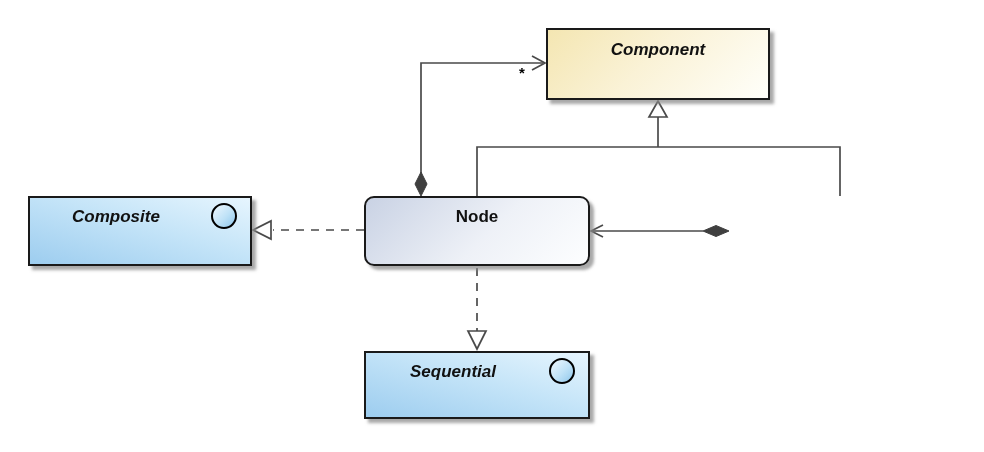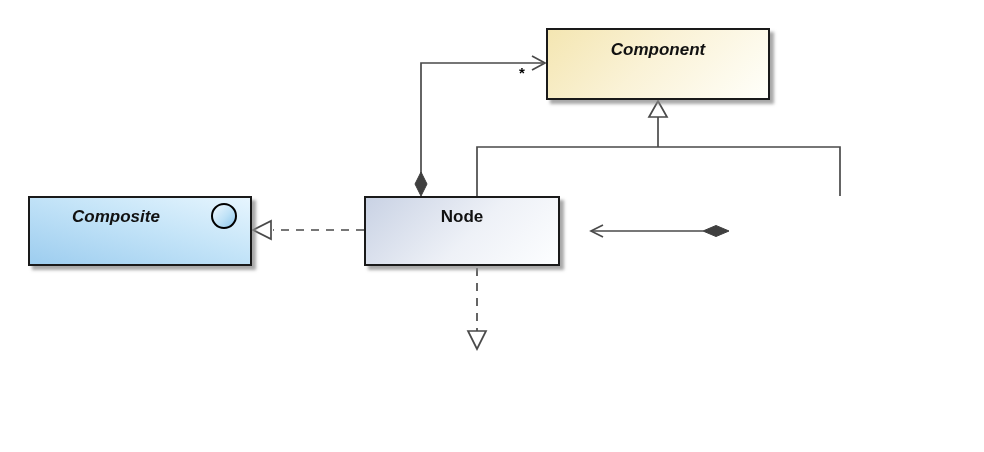--- a/index.html
+++ b/index.html
@@ -39,21 +39,21 @@
     border:2px solid #000;border-radius:50%;
     background:linear-gradient(135deg,#eff8fe 0%,#bfe2f7 55%,#8fc7ec 100%);
   }
   .mult-label{
     position:absolute;left:512px;top:64px;width:20px;
     font-size:15px;font-weight:bold;color:#000;text-align:center;
   }
   #comp-box{left:546px;top:28px;width:224px;height:72px;}
   #comp-box{padding-top:10px;}
   #composite-box{left:28px;top:196px;width:224px;height:70px;padding-right:48px;}
-  #node-box{left:364px;top:196px;width:196px;height:70px;}
+  #node-box{left:364px;top:196px;width:226px;height:70px;border-radius:10px;}
   #procedure-box{left:729px;top:196px;width:222px;height:68px;}
   #sequential-box{left:364px;top:351px;width:226px;height:68px;padding-right:48px;}
 </style>
 </head>
 <body>
 
 <div id="canvas">
 
   <svg id="edges" viewBox="0 0 984 452">
 
@@ -93,16 +93,20 @@
 
   <div id="comp-box" class="uml-class abstract fill-yellow">
     <span class="name">Component</span>
   </div>
 
   <div id="node-box" class="uml-class fill-gray">
     <span class="name">Node</span>
   </div>
 
 
+  <div id="sequential-box" class="uml-class abstract fill-blue">
+    <span class="name">Sequential</span>
+    <span class="ball-icon"></span>
+  </div>
 
   <span class="mult-label">*</span>
 
 </div>
 
 </body></html>

